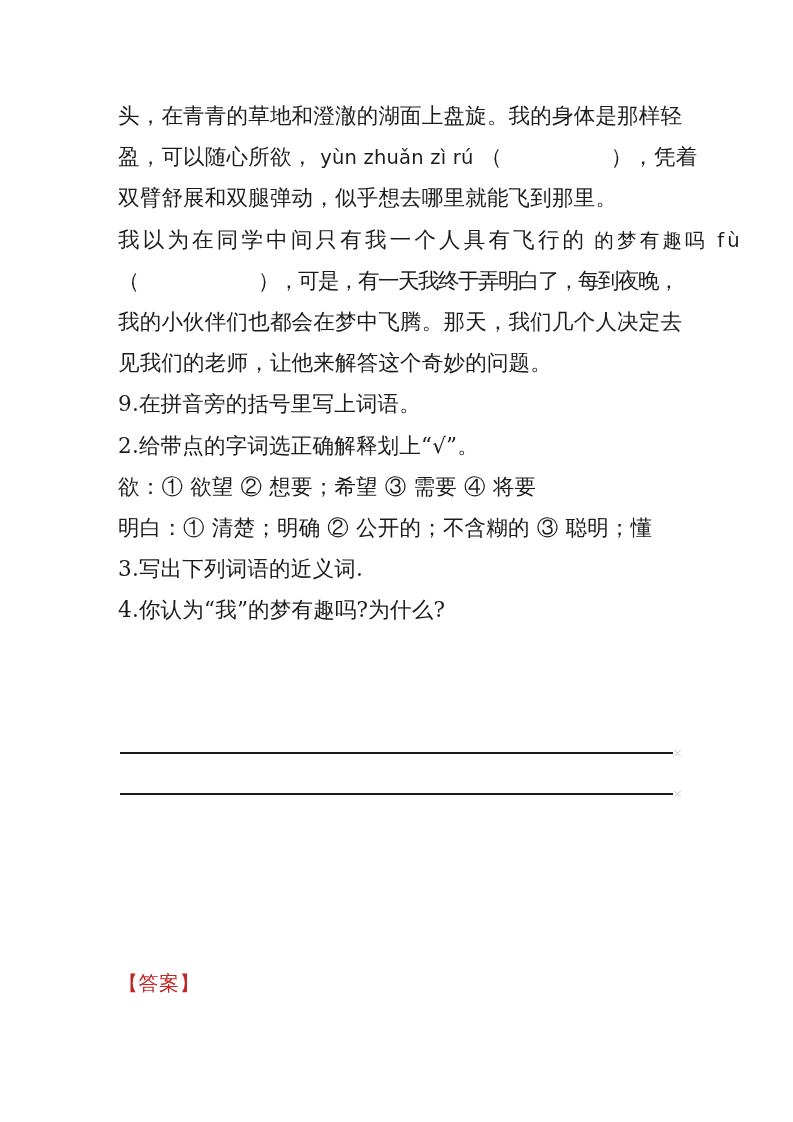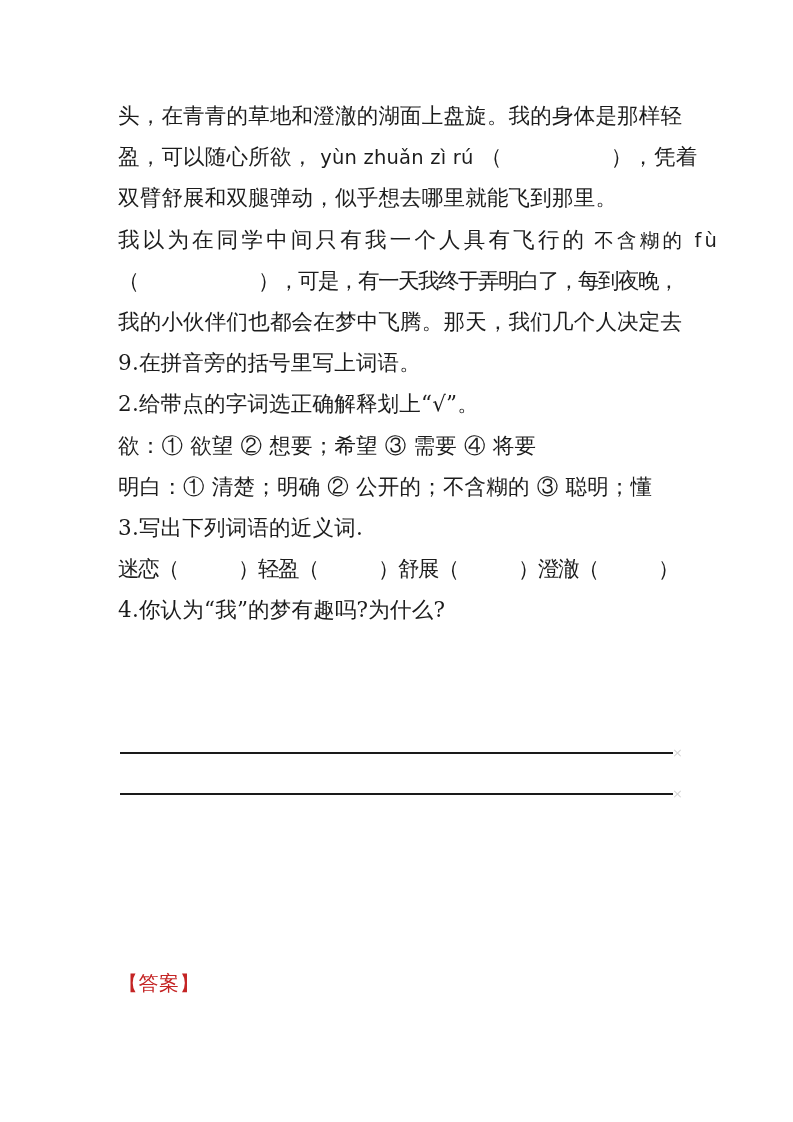--- a/index.html
+++ b/index.html
@@ -71,40 +71,40 @@
 
     <div class="line">头，在青青的草地和澄澈的湖面上盘旋。我的身体是那样轻</div>
 
     <div class="line">
       <span>盈，可以随心所欲，</span><span class="py">yùn zhuǎn zì rú</span><span>（　　　　　），凭着</span>
     </div>
 
     <div class="line">双臂舒展和双腿弹动，似乎想去哪里就能飞到那里。</div>
 
     <div class="line ls-wide">
-      <span>我以为在同学中间只有我一个人具有飞行的</span><span class="py">不含糊的 fù</span>
+      <span>我以为在同学中间只有我一个人具有飞行的</span><span class="py">的梦有趣吗 fù</span>
     </div>
 
     <div class="line ls-tight">（　　　　　　），可是，有一天我终于弄明白了，每到夜晚，</div>
 
     <div class="line">我的小伙伴们也都会在梦中飞腾。那天，我们几个人决定去</div>
 
+    <div class="line">见我们的老师，让他来解答这个奇妙的问题。</div>
 
     <div class="line">9.在拼音旁的括号里写上词语。</div>
 
     <div class="line">2.给带点的字词选正确解释划上“√”。</div>
 
     <div class="line">欲：① 欲望 ② 想要；希望 ③ 需要 ④ 将要</div>
 
     <div class="line">明白：① 清楚；明确 ② 公开的；不含糊的 ③ 聪明；懂</div>
 
 
     <div class="line">3.写出下列词语的近义词.</div>
 
-    <div class="line ls-tight">迷恋（　　　）轻盈（　　　）舒展（　　　）澄澈（　　　）</div>
 
     <div class="line">4.你认为“我”的梦有趣吗?为什么?</div>
 
   </div>
 
   <div class="answer-line" style="top:752px;"></div>
   <span class="line-end-mark" style="top:745px;">×</span>
 
   <div class="answer-line" style="top:793px;"></div>
   <span class="line-end-mark" style="top:786px;">×</span>

